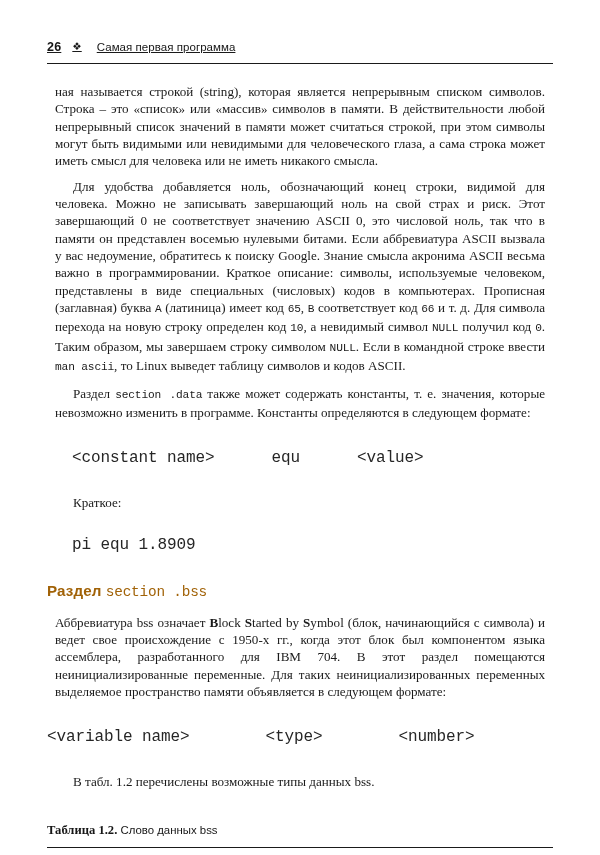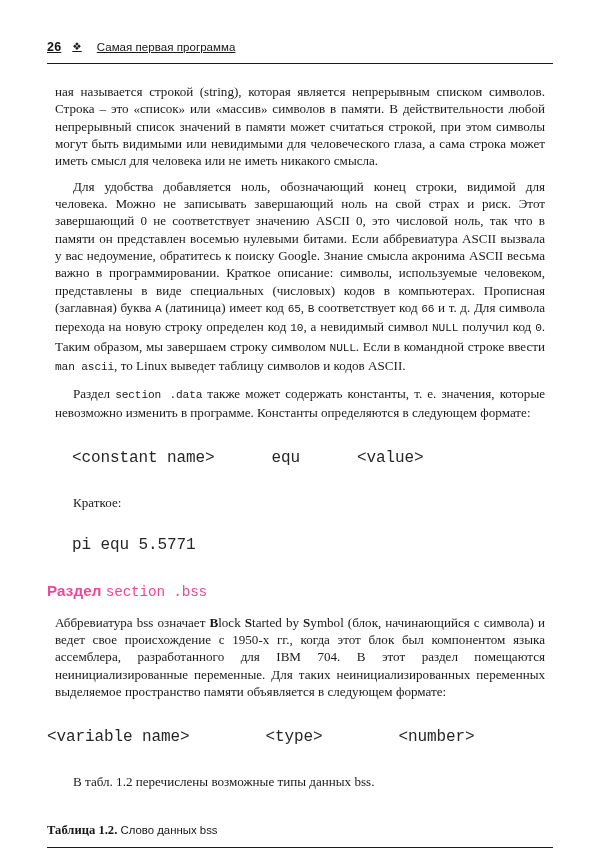--- a/index.html
+++ b/index.html
@@ -99,21 +99,21 @@
   .gap-codetop   { height: 20px; }
   .gap-codebot   { height: 19px; }
   .gap-small     { height: 16px; }
 
   
   h2.secheading {
     margin: 0;
     font-family: "Liberation Sans", "DejaVu Sans", sans-serif;
     font-weight: bold;
     font-size: 15.2px;
-    color: #ec4899;
+    color: #a16207;
     letter-spacing: 0.1px;
   }
   h2.secheading .mono {
     font-family: "Liberation Mono", "DejaVu Sans Mono", monospace;
     font-weight: normal;
     font-size: 14.4px;
     letter-spacing: -0.2px;
   }
 
   
@@ -190,21 +190,21 @@
 
     <p class="para"><span>Раздел </span><code class="mono">section .data</code><span> также может содержать константы, т. е. значения, которые невозможно изменить в программе. Константы определяются в следующем формате:</span></p>
 
     <div class="gap-codetop"></div>
     <pre class="code indented">&lt;constant name&gt;      equ      &lt;value&gt;</pre>
     <div class="gap-codebot"></div>
 
     <p class="para">Краткое:</p>
 
     <div class="gap-small"></div>
-    <pre class="code indented">pi equ 5.5771</pre>
+    <pre class="code indented">pi equ 1.8909</pre>
 
     <div style="height:28px"></div>
 
     <h2 class="secheading"><span>Раздел</span><span>&nbsp;</span><span class="mono">section .bss</span></h2>
 
     <div style="height:6px"></div>
 
     <p class="para noindent"><span>Аббревиатура bss означает </span><b class="sb">B</b><span>lock </span><b class="sb">S</b><span>tarted by </span><b class="sb">S</b><span>ymbol</span><span> (блок, начинающийся с символа) и ведет свое происхождение с 1950-х гг., когда этот блок был компонентом языка ассемблера, разработанного для IBM 704. В этот раздел помещаются неинициализированные переменные. Для таких неинициализированных переменных выделяемое пространство памяти объявляется в следующем формате:</span></p>
 
     <div class="gap-codetop"></div>

